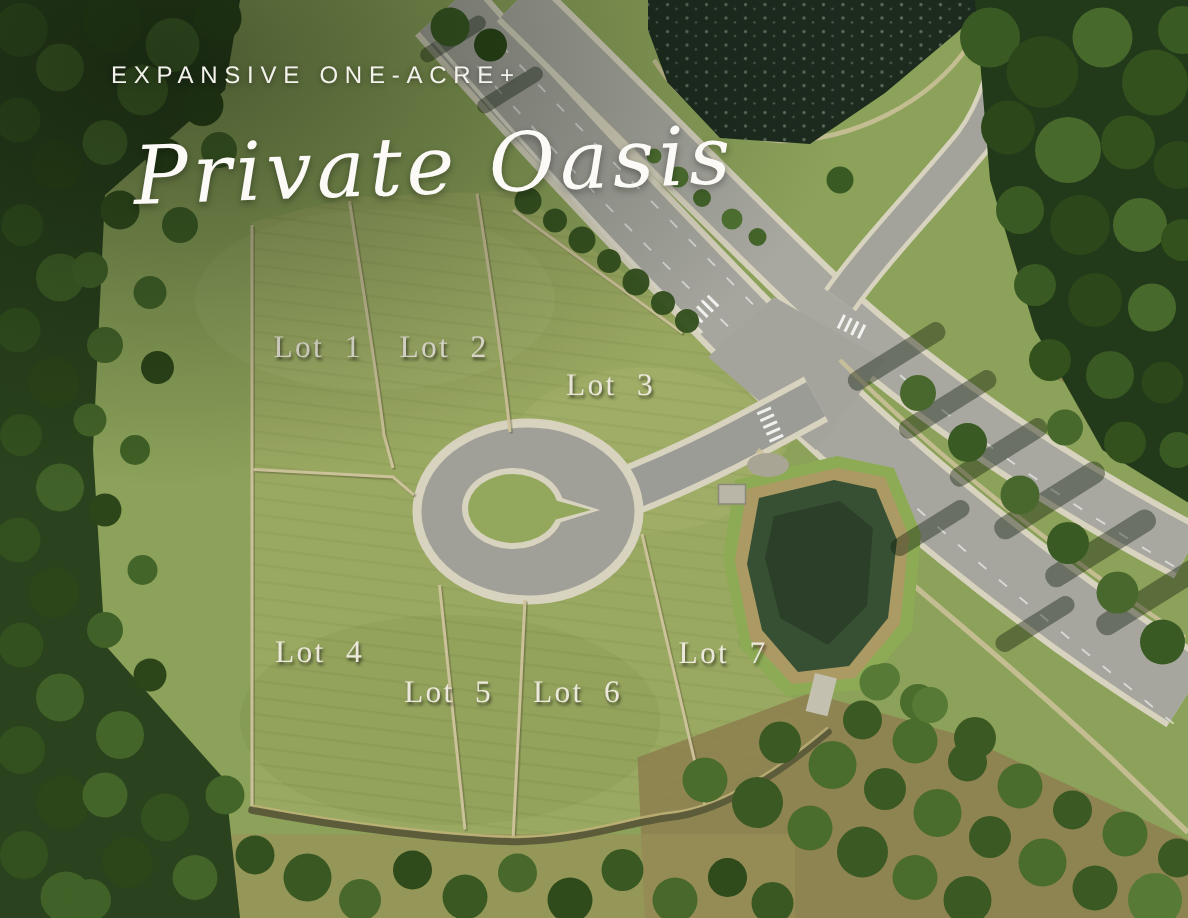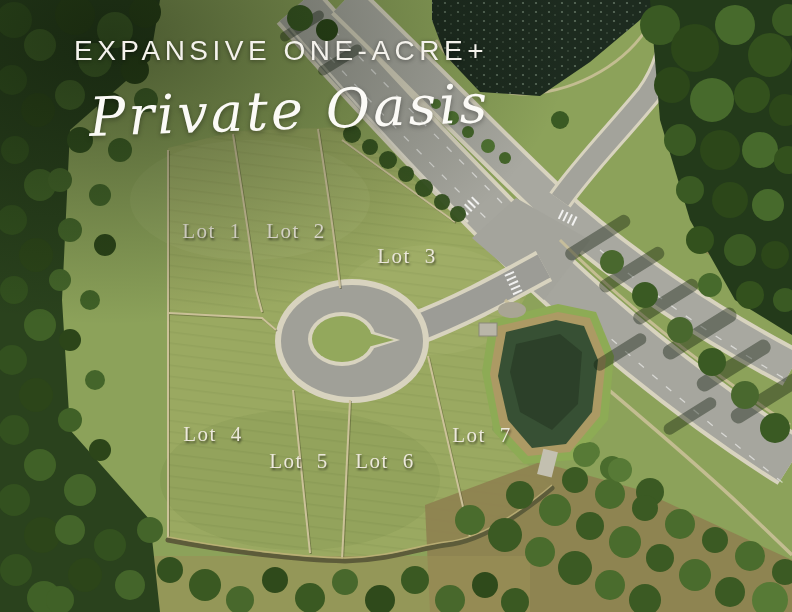--- a/index.html
+++ b/index.html
@@ -1,21 +1,21 @@
 <!DOCTYPE html>
 <html><head>
 <meta charset="utf-8">
 <style>
   html,body{margin:0;padding:0;background:#111;}
   .stage{position:relative;width:792px;height:612px;overflow:hidden;
          font-family:"Liberation Sans",sans-serif;background:#8ca25a;}
   .stage svg{position:absolute;inset:0;display:block;}
   .scrim{position:absolute;inset:0;pointer-events:none;
          background:radial-gradient(ellipse 640px 400px at 14% 6%, rgba(8,16,6,.50), rgba(8,16,6,0) 72%);}
-  .headline{position:absolute;left:74px;top:36px;color:#f4f2ec;font-size:28px;
+  .headline{position:absolute;left:74px;top:36px;color:#f4f2ec;font-size:16px;
             letter-spacing:4.5px;line-height:29px;font-weight:400;
             text-shadow:0 1px 4px rgba(0,0,0,.45);white-space:nowrap;}
   .headline span{display:block;}
   .script{position:absolute;left:88px;top:86px;color:#fbfaf6;
           font-family:"DejaVu Serif",serif;font-style:italic;font-size:54px;
           letter-spacing:3px;transform:rotate(-2deg);transform-origin:left top;
           text-shadow:0 2px 5px rgba(0,0,0,.35);white-space:nowrap;}
   .lot{font-family:"Liberation Serif",serif;font-size:21px;fill:#ece8db;
        letter-spacing:1.5px;word-spacing:7px;text-anchor:middle;
        filter:drop-shadow(1px 2px 1px rgba(0,0,0,.55));}

